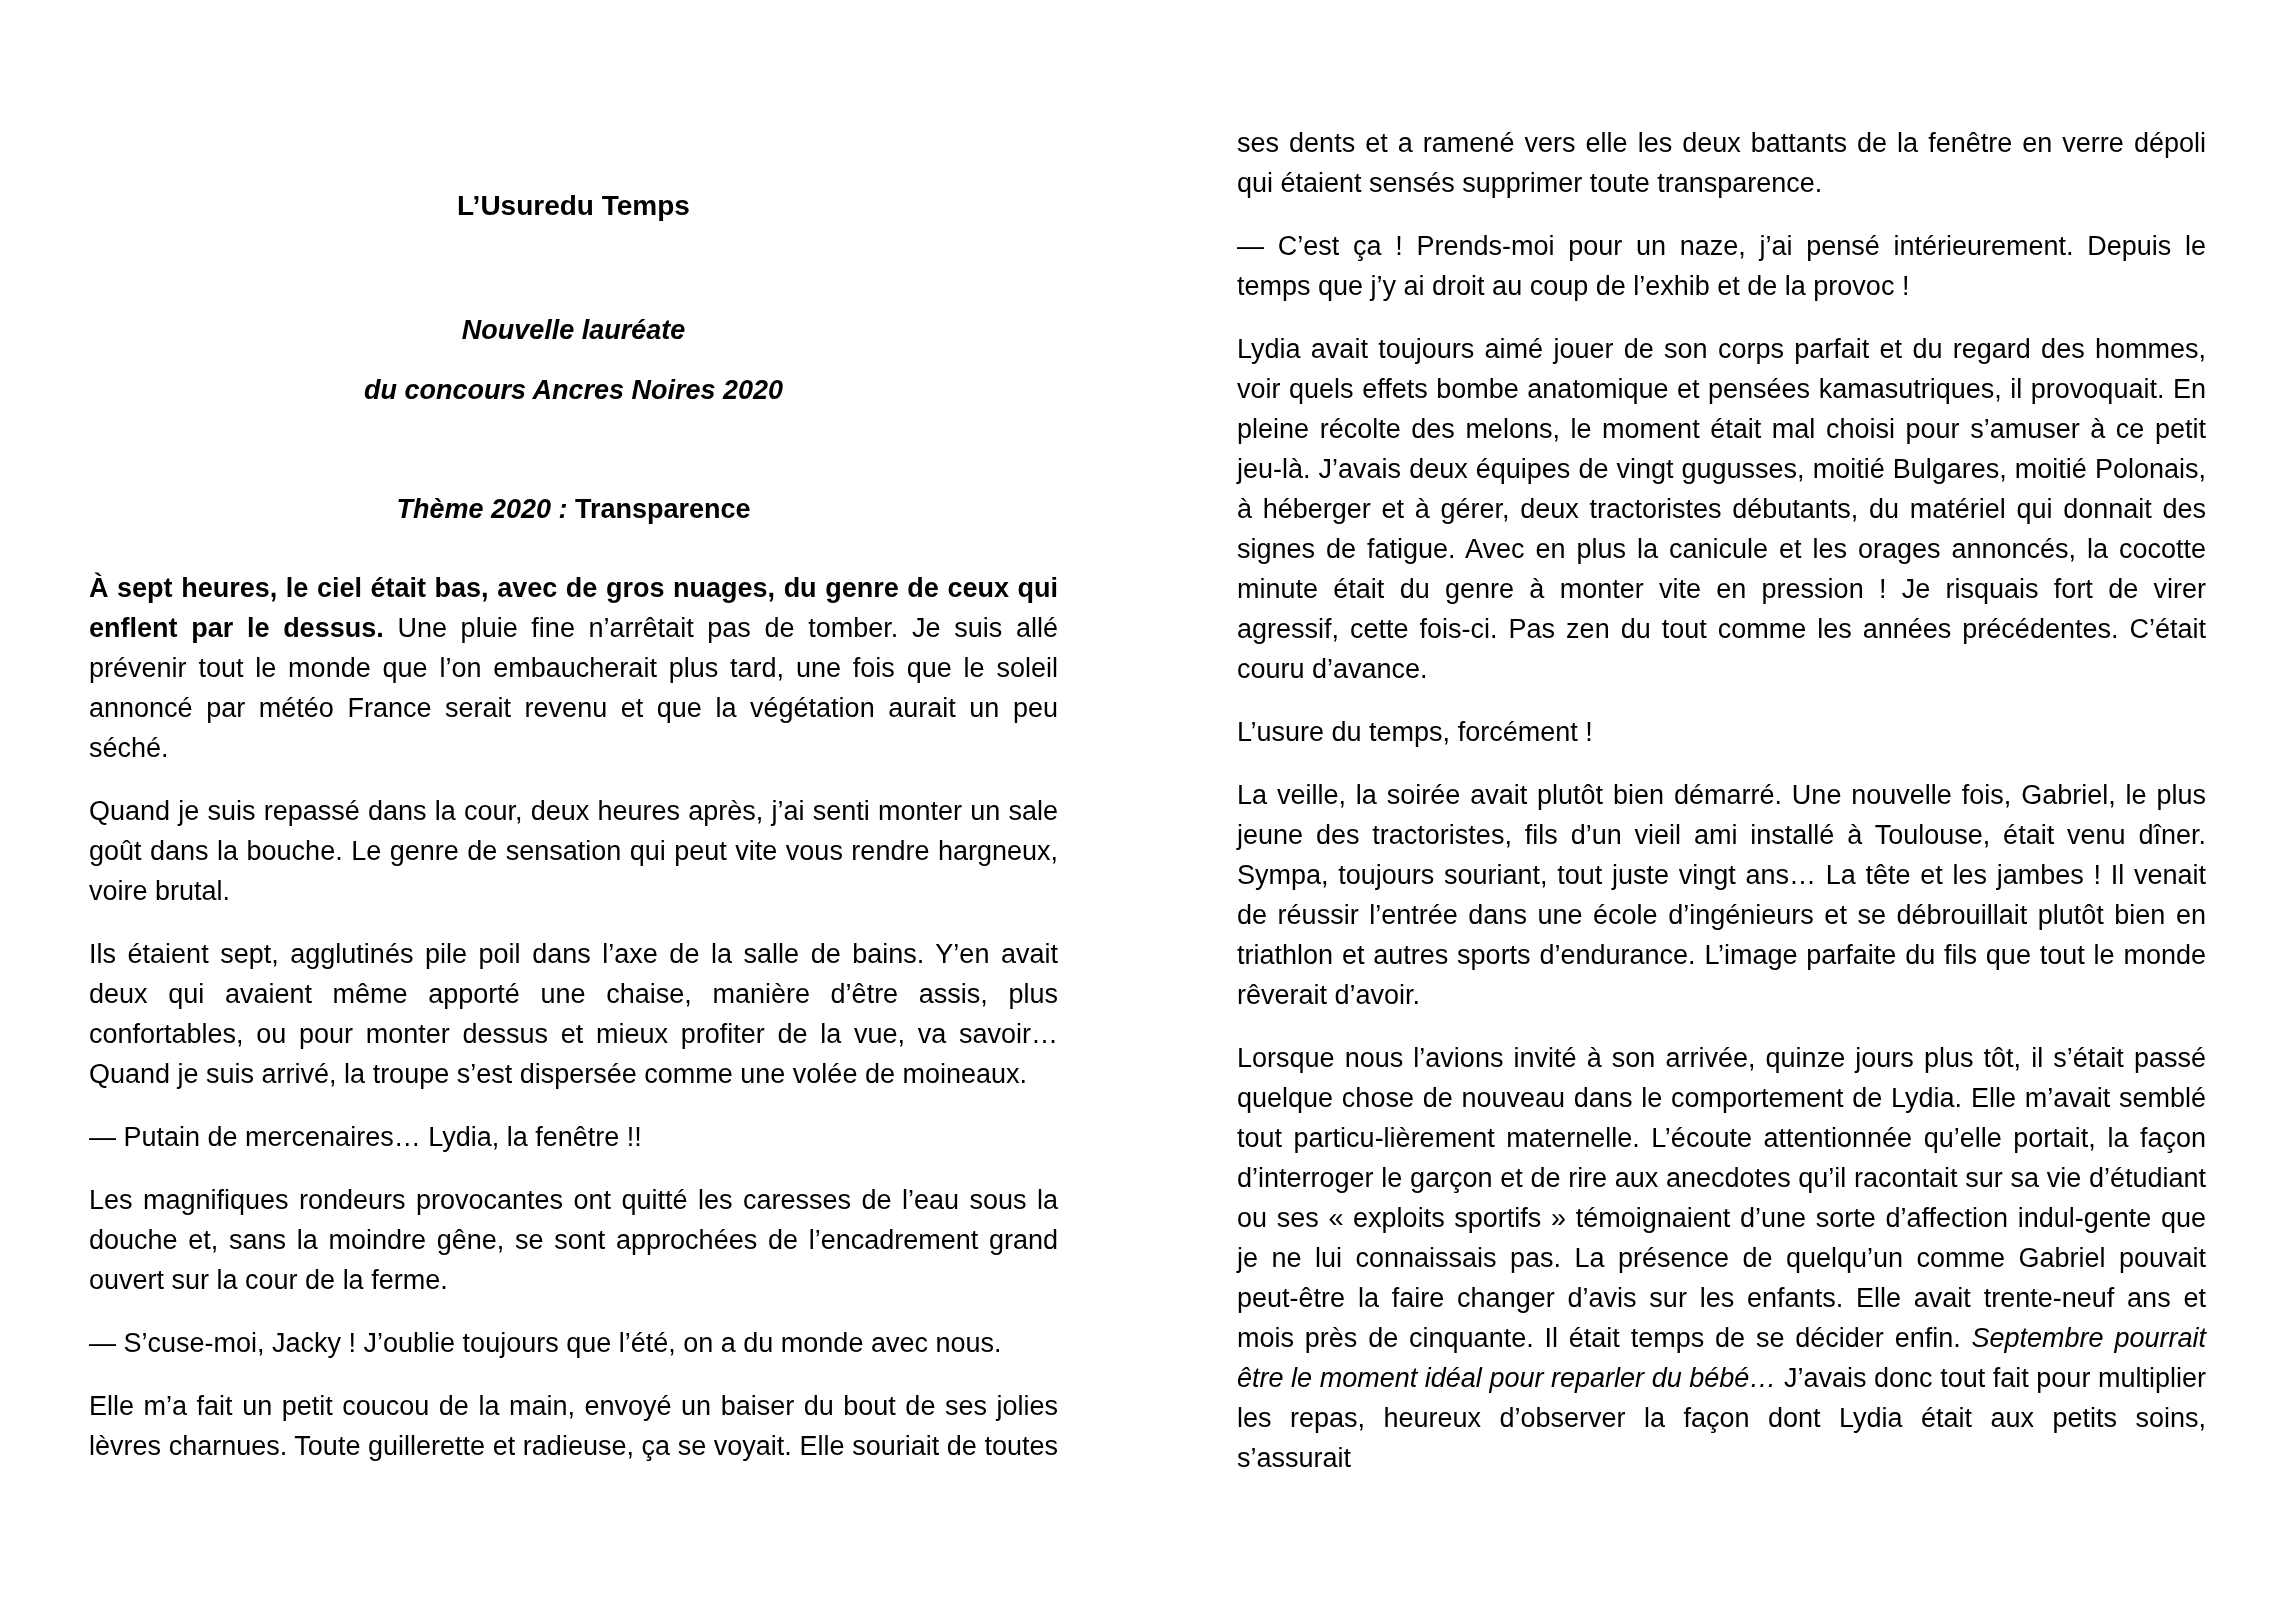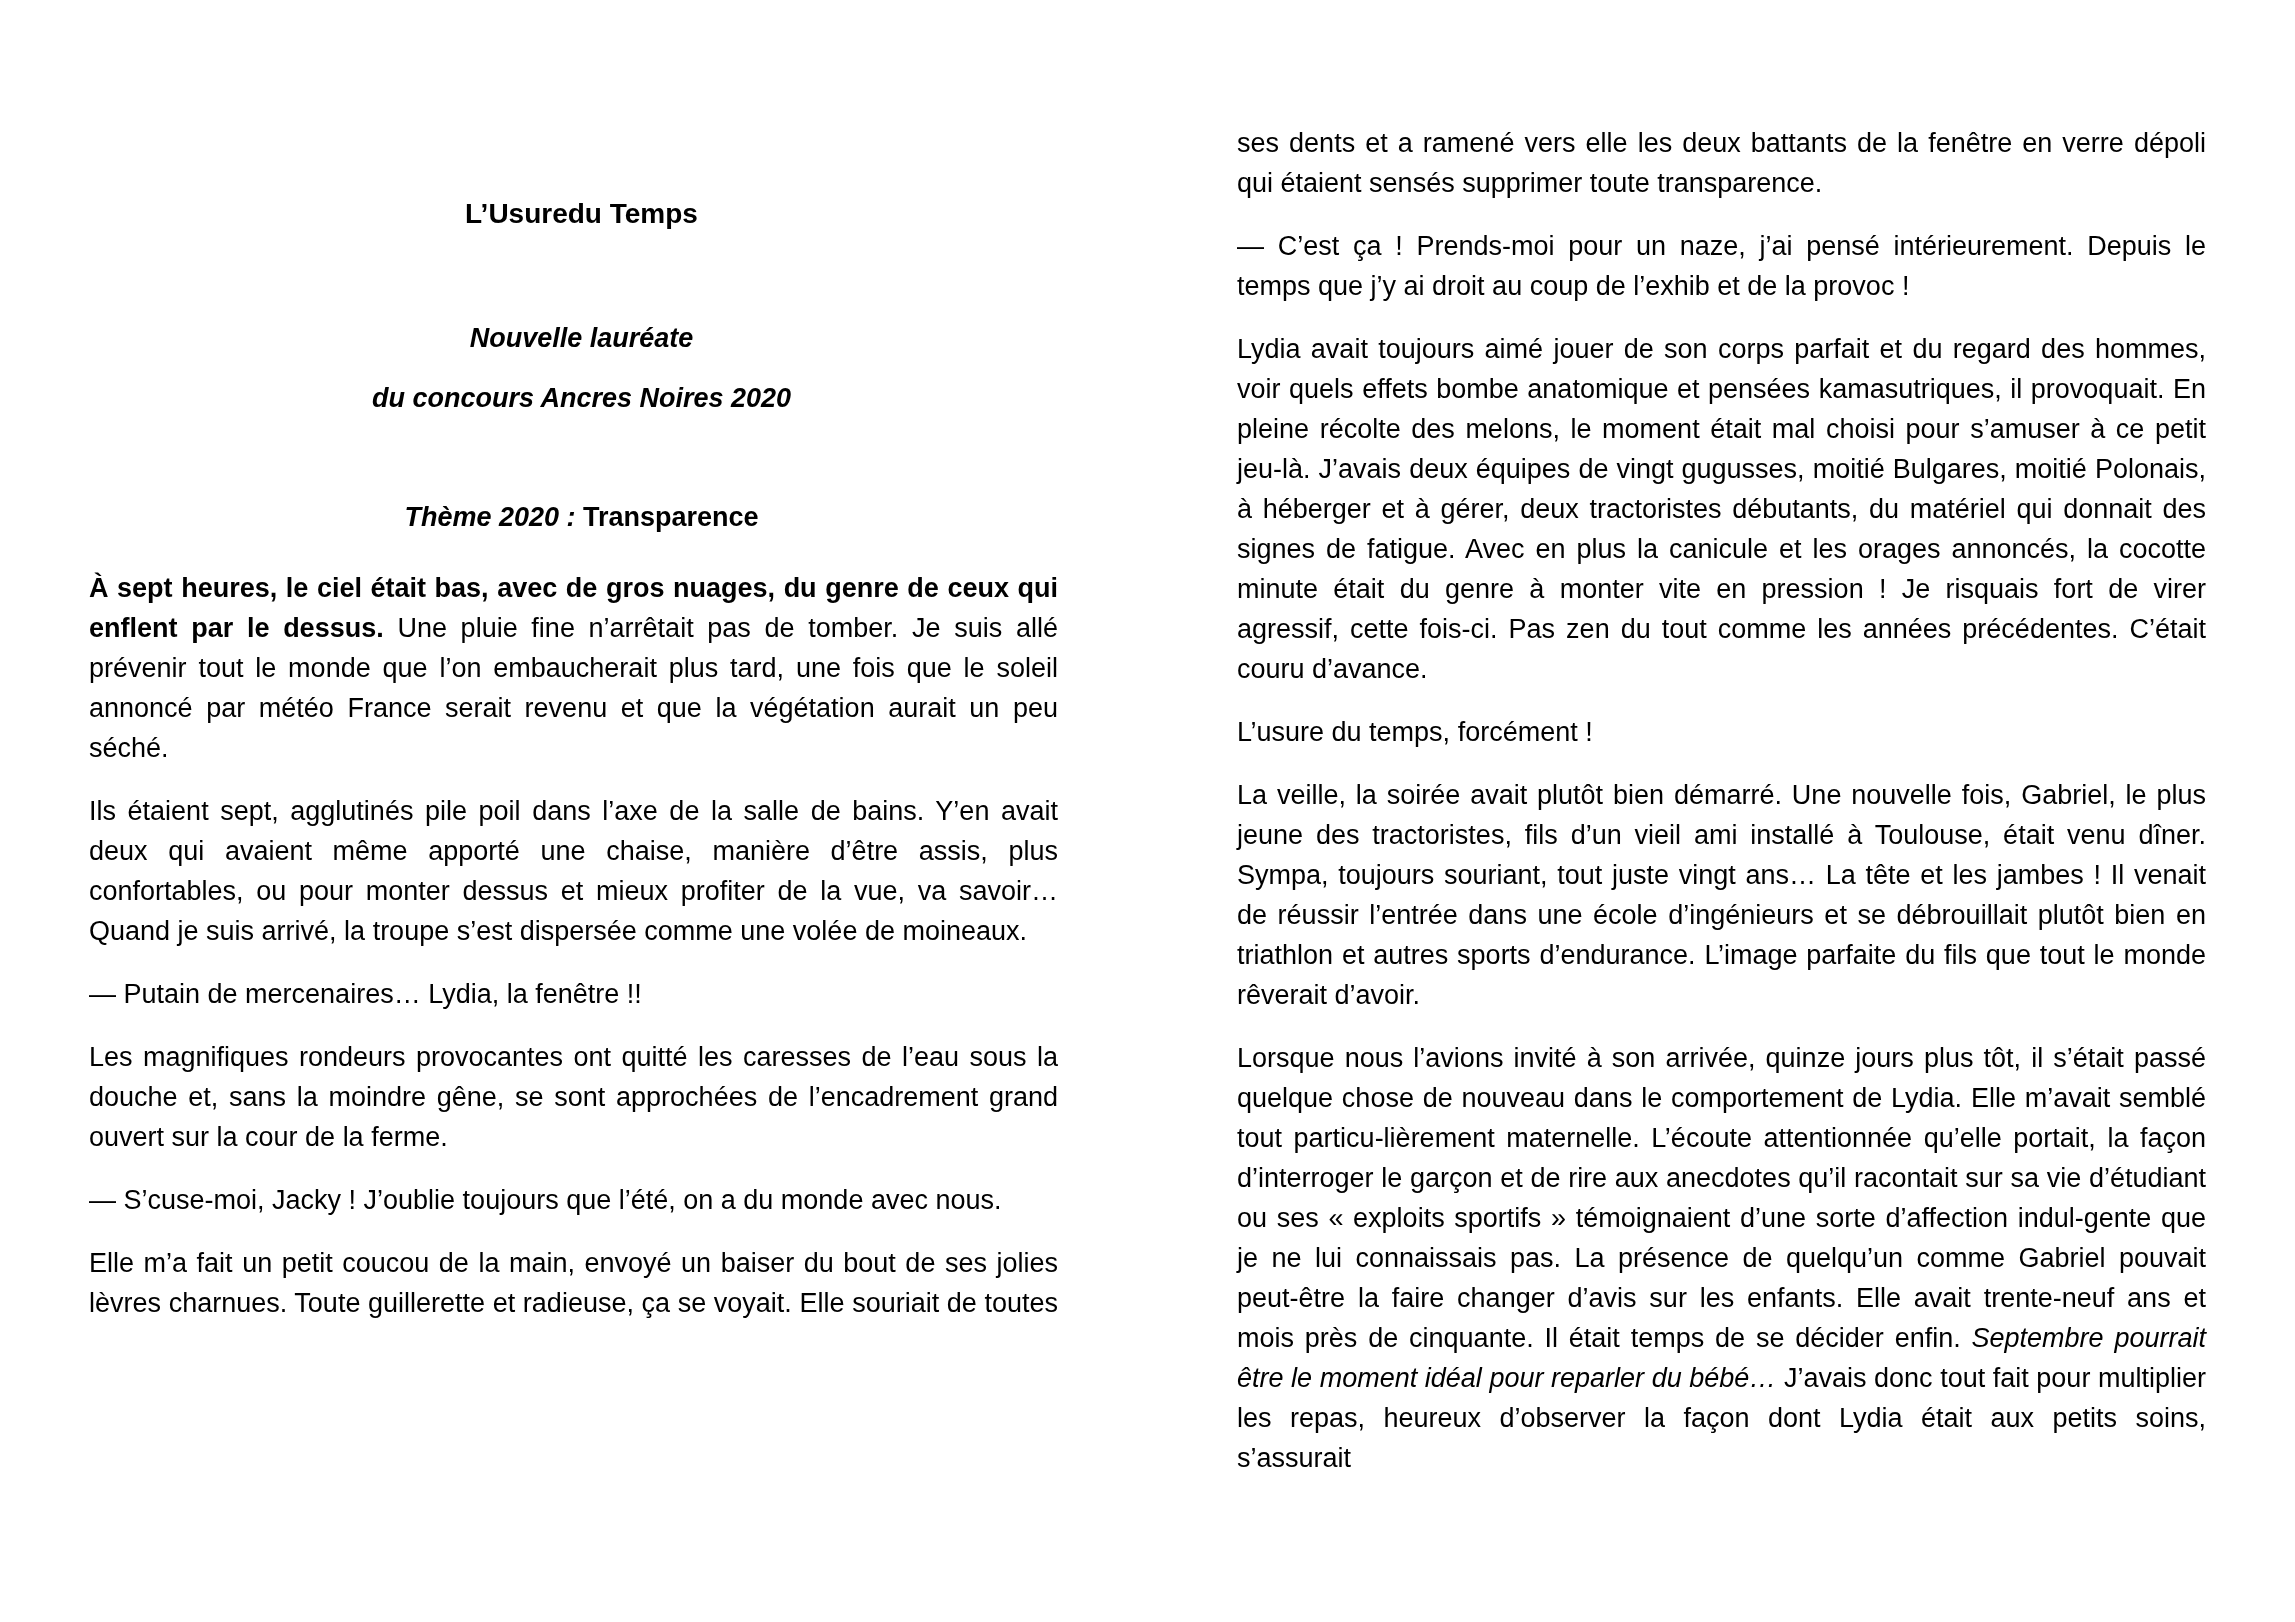--- a/index.html
+++ b/index.html
@@ -41,21 +41,21 @@
   .col p:last-child { margin-bottom: 12px; }
 
   .heading {
     position: absolute;
     left: 89px;
     width: 969px;
     text-align: center;
     font-size: 27px;
     line-height: 40px;
     font-weight: bold;
-    margin: 8px;
+    margin: 0;
   }
   .h-title { top: 186px; font-size: 28px; }
   .h-sub1 { top: 310px; font-style: italic; }
   .h-sub2 { top: 370px; font-style: italic; }
   .h-theme { top: 489px; }
   .h-theme .theme-prefix { font-style: italic; }
   .h-theme .theme-value { font-style: normal; }
 
   .bold { font-weight: bold; }
   .ital { font-style: italic; }
@@ -66,20 +66,21 @@
 <div class="page page-left">
   <h1 class="heading h-title">L’Usuredu Temps</h1>
   <div class="heading h-sub1">Nouvelle lauréate</div>
   <div class="heading h-sub2">du concours Ancres Noires 2020</div>
   <div class="heading h-theme">
     <span class="theme-prefix">Thème 2020 : </span><span class="theme-value">Transparence</span>
   </div>
 
   <div class="col col-left">
     <p><span class="bold">À sept heures, le ciel était bas, avec de gros nuages, du genre de ceux qui enflent par le dessus.</span><span> Une pluie fine n’arrêtait pas de tomber. Je suis allé prévenir tout le monde que l’on embaucherait plus tard, une fois que le soleil annoncé par météo France serait revenu et que la végétation aurait un peu séché.</span></p>
+    <p>Quand je suis repassé dans la cour, deux heures après, j’ai senti monter un sale goût dans la bouche. Le genre de sensation qui peut vite vous rendre hargneux, voire brutal.</p>
     <p>Ils étaient sept, agglutinés pile poil dans l’axe de la salle de bains. Y’en avait deux qui avaient même apporté une chaise, manière d’être assis, plus confortables, ou pour monter dessus et mieux profiter de la vue, va savoir… Quand je suis arrivé, la troupe s’est dispersée comme une volée de moineaux.</p>
     <p>— Putain de mercenaires… Lydia, la fenêtre !!</p>
     <p>Les magnifiques rondeurs provocantes ont quitté les caresses de l’eau sous la douche et, sans la moindre gêne, se sont approchées de l’encadrement grand ouvert sur la cour de la ferme.</p>
     <p>— S’cuse-moi, Jacky ! J’oublie toujours que l’été, on a du monde avec nous.</p>
     <p style="text-align-last: justify;">Elle m’a fait un petit coucou de la main, envoyé un baiser du bout de ses jolies lèvres charnues. Toute guillerette et radieuse, ça se voyait. Elle souriait de toutes</p>
   </div>
 </div>
 
 <div class="page page-right">
   <div class="col col-right">

